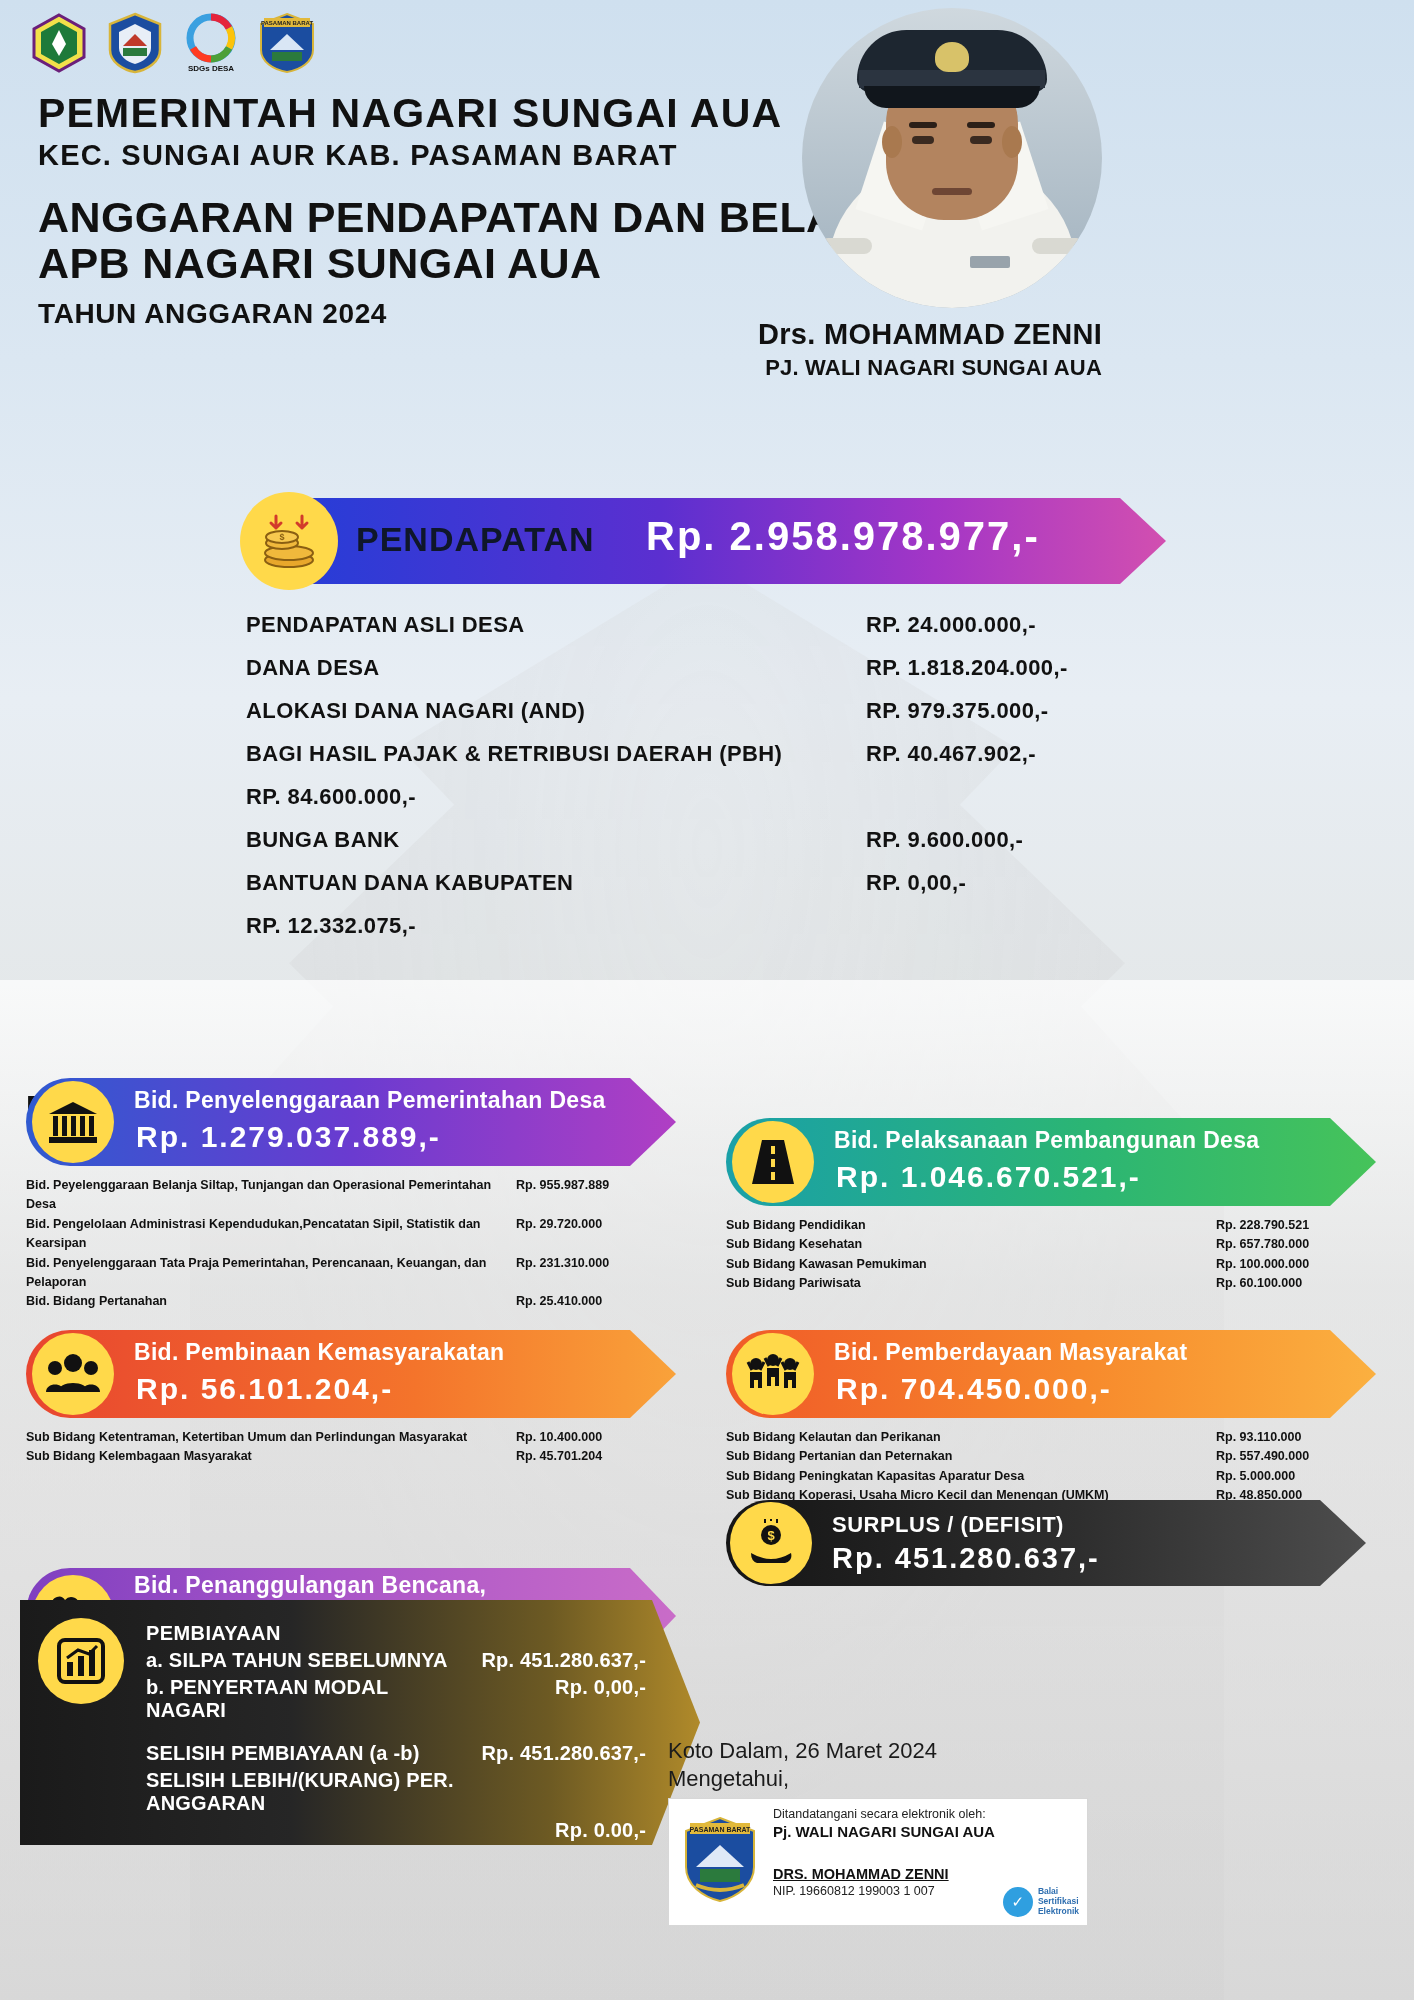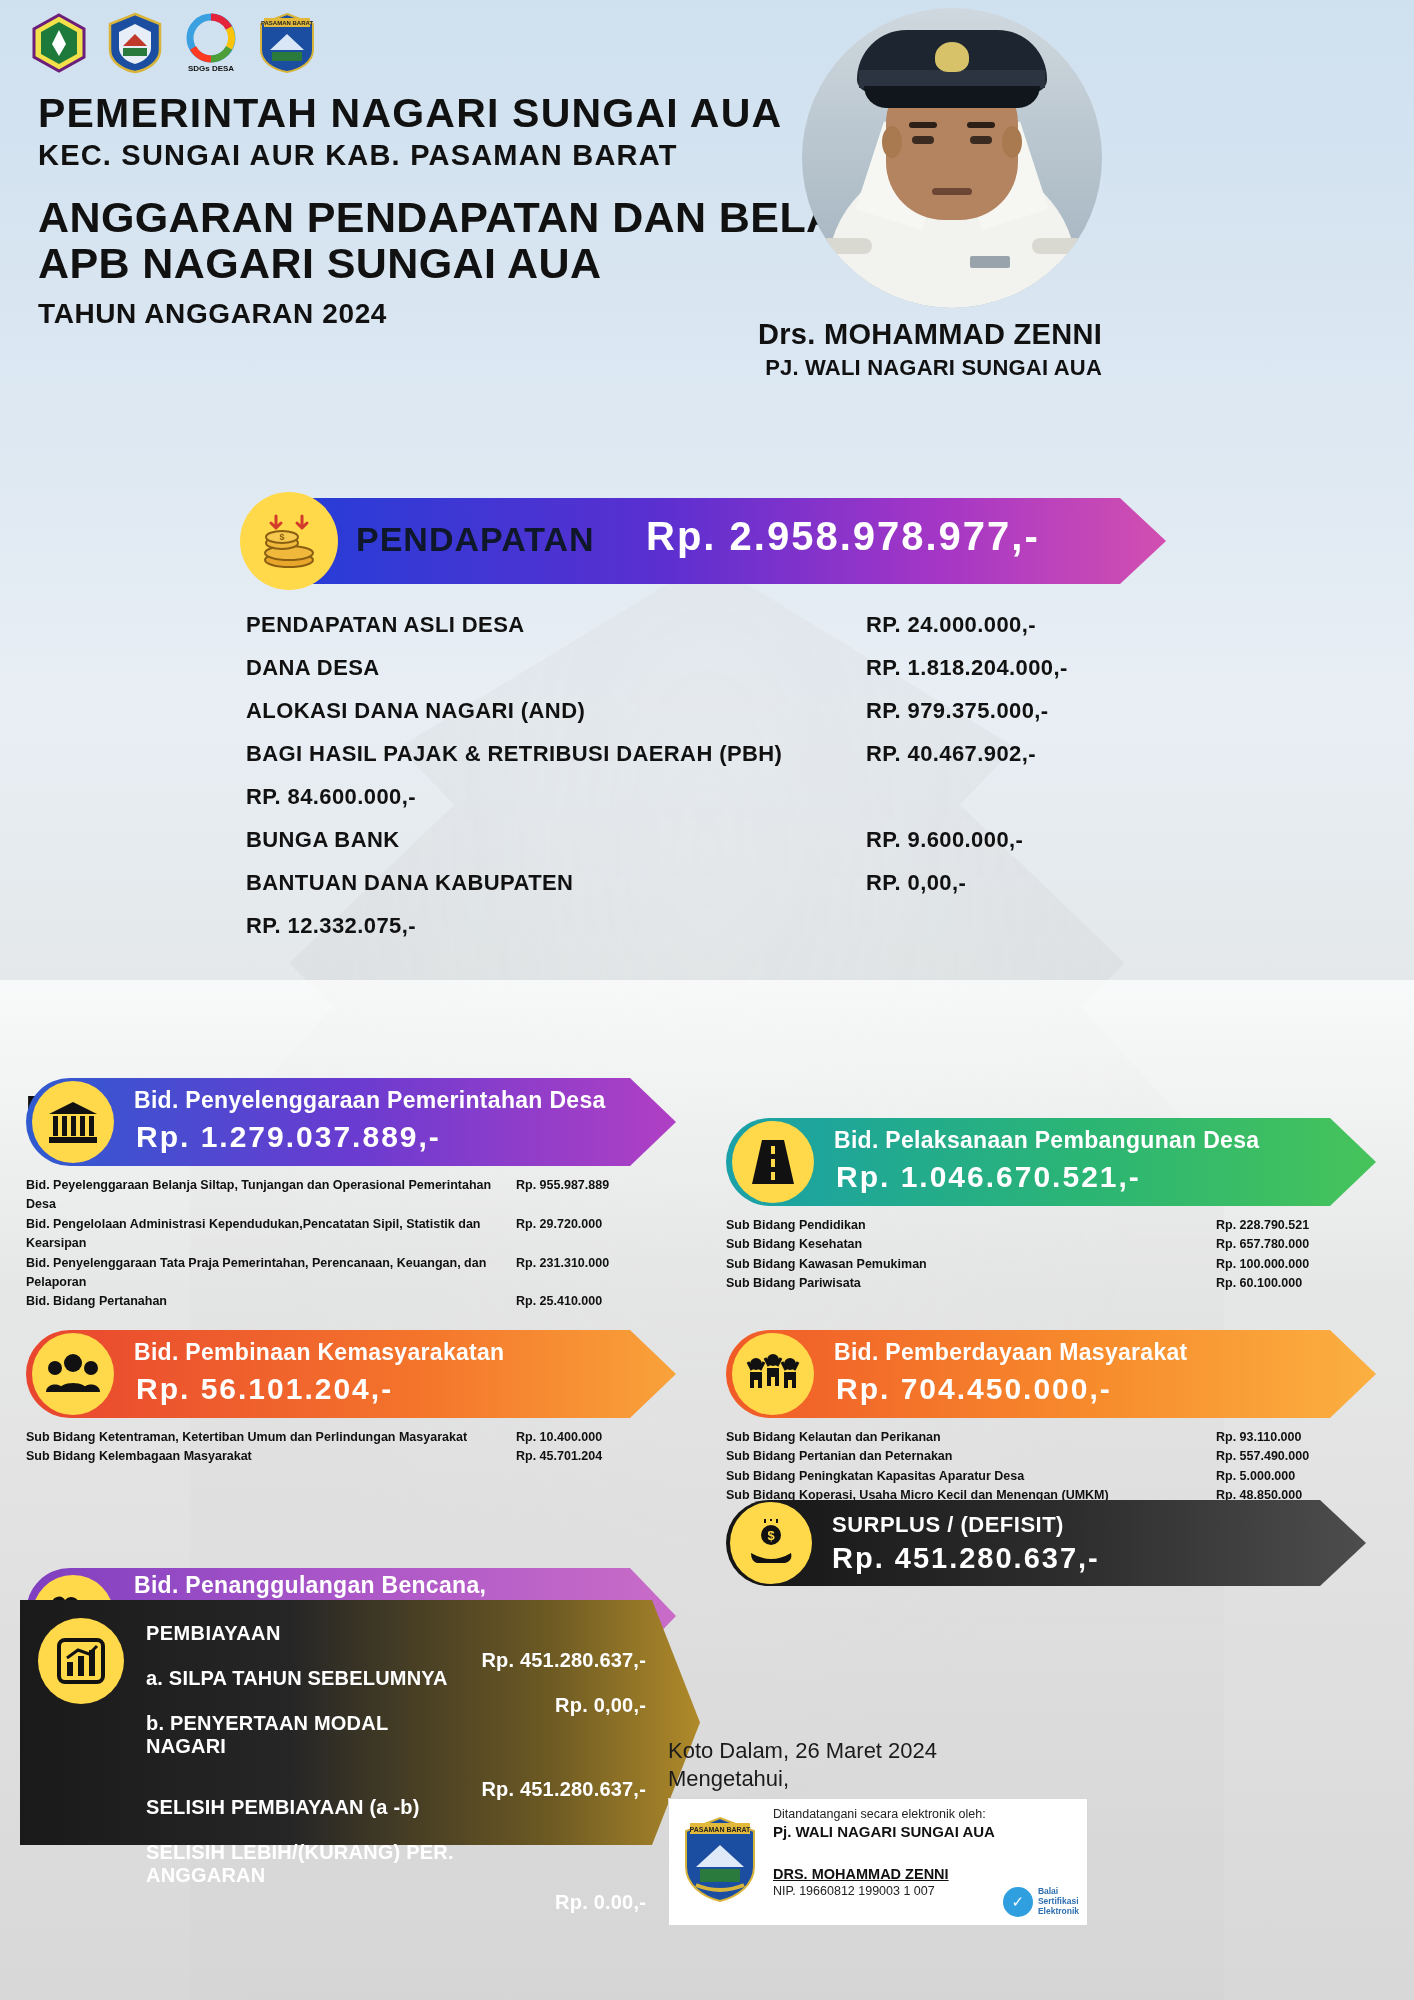--- a/index.html
+++ b/index.html
@@ -123,21 +123,21 @@
   .pembiayaan .pbar {
     position: absolute; inset: 0;
     background: linear-gradient(90deg,#1a1a1a 0%, #262626 40%, #6d5a23 78%, #b08a2a 100%);
     clip-path: polygon(0 0, calc(100% - 48px) 0, 100% 50%, calc(100% - 48px) 100%, 0 100%);
     border-radius: 0;
   }
   .pembiayaan .pbadge { position: absolute; left: 18px; top: 18px; width: 86px; height: 86px; border-radius: 50%; background: #ffd94a; display: flex; align-items: center; justify-content: center; }
   .pb-body { position: absolute; left: 126px; top: 22px; color: #fff; width: 500px; }
   .pb-title { font-size: 20px; font-weight: bold; letter-spacing: .4px; }
   .pb-line { display: flex; font-size: 20px; font-weight: bold; letter-spacing: .2px; margin-top: 4px; }
-  .pb-line .l { flex: 1; margin-top: 18px; }
+  .pb-line .l { flex: 1; }
   .pb-line .v { width: 175px; text-align: right; }
   .pb-gap { height: 16px; }
 
   
   .surplus { position: absolute; left: 726px; top: 1500px; width: 640px; height: 86px; }
   .surplus .sbar {
     position: absolute; inset: 0;
     background: linear-gradient(90deg,#151515 0%, #2e2e2e 55%, #4d4d4d 100%);
     clip-path: polygon(0 0, calc(100% - 46px) 0, 100% 50%, calc(100% - 46px) 100%, 0 100%);
     border-radius: 44px 0 0 44px;

